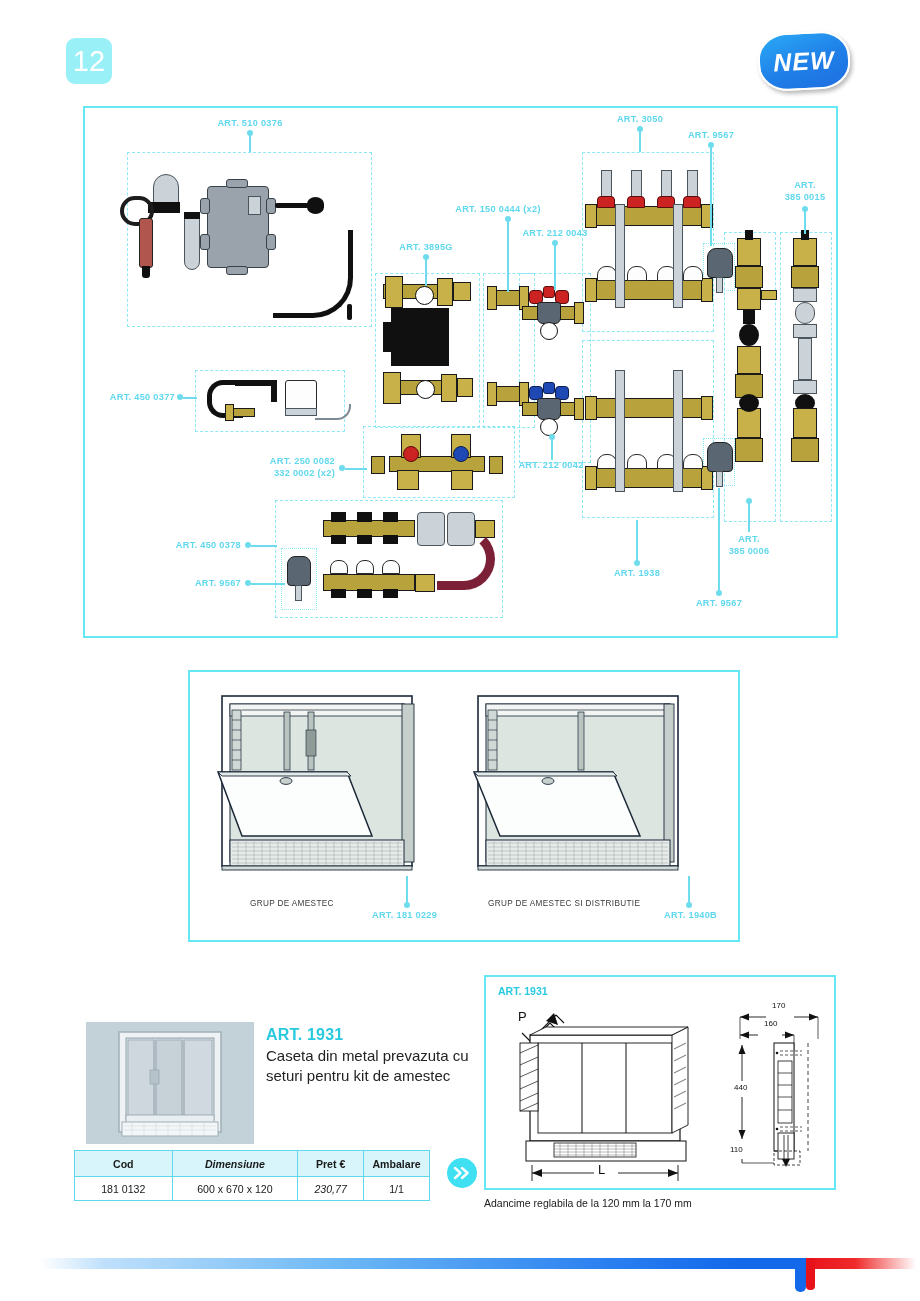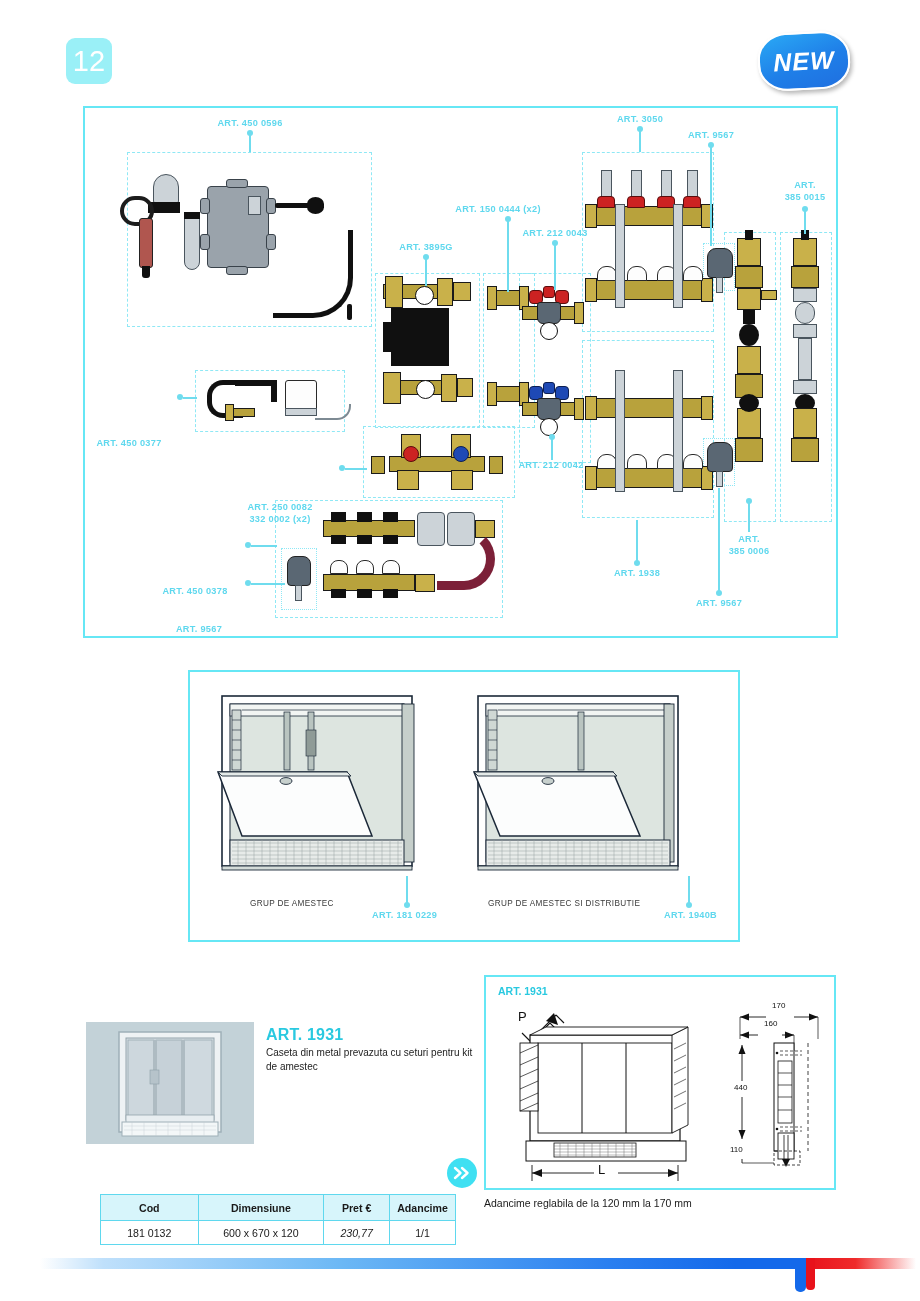--- a/index.html
+++ b/index.html
@@ -49,21 +49,21 @@
   .diagram-panel {
     position: absolute; left: 83px; top: 106px; width: 755px; height: 532px;
     border: 2.5px solid #66e7f5; background: #ffffff;
   }
   .dash-box { position: absolute; border: 1.6px dashed #8fe8f5; }
   .dot-box { position: absolute; border: 1.3px dotted #8fe8f5; }
   .lbl {
     position: absolute; color: #5fd8ee; font-size: 9.2px;
     font-weight: bold; letter-spacing: 0.3px; white-space: nowrap; line-height: 1.25;
   }
-  .lbl.r { text-align: center; margin-top: 46px; }
+  .lbl.r { text-align: right; }
   .lbl.c { text-align: center; }
   .lead-v { position: absolute; width: 1.6px; background: #6fdcee; }
   .lead-h { position: absolute; height: 1.6px; background: #6fdcee; }
   .lead-dot {
     position: absolute; width: 6px; height: 6px; border-radius: 50%;
     background: #6fdcee;
   }
 
   
   .brass { position: absolute; background: #b8a23c; border: 1px solid #1a1a1a; }
@@ -94,27 +94,27 @@
   .prod-photo {
     position: absolute; left: 86px; top: 1022px; width: 168px; height: 122px;
     background: #c3d2d8;
   }
   .art-title {
     position: absolute; left: 266px; top: 1026px;
     color: #29c9e0; font-size: 16px; font-weight: bold; letter-spacing: 0.2px;
   }
   .art-desc {
     position: absolute; left: 266px; top: 1046px; width: 215px;
-    color: #232323; font-size: 10px; line-height: 1.35;
+    color: #232323; font-size: 15px; line-height: 1.35;
   }
 
   
   .ptable {
-    position: absolute; left: 100px; top: 1150px; width: 356px;
-    border-collapse: collapse; font-size: 10.6px; margin-top: 44px;
+    position: absolute; left: 74px; top: 1150px; width: 356px;
+    border-collapse: collapse; font-size: 10.6px;
   }
   .ptable th, .ptable td {
     border: 1.3px solid #5fd8ee; text-align: center; color: #1a1a1a;
   }
   .ptable th { background: #d7f5fb; font-weight: bold; height: 26px; }
   .ptable td { background: #ffffff; height: 24px; }
   .ptable td.price { font-style: italic; }
 
   .next-arrow {
     position: absolute; left: 447px; top: 1158px; width: 30px; height: 30px;
@@ -348,21 +348,21 @@
   <div class="brass" style="left:706px; top:158px; width:28px; height:22px;"></div>
   <div class="steel" style="left:708px; top:180px; width:24px; height:14px;"></div>
   <div class="steel" style="left:710px; top:194px; width:20px; height:22px; border-radius:10px;"></div>
   <div class="steel" style="left:708px; top:216px; width:24px; height:14px;"></div>
   <div class="steel" style="left:713px; top:230px; width:14px; height:42px;"></div>
   <div class="steel" style="left:708px; top:272px; width:24px; height:14px;"></div>
   <div class="dark" style="left:710px; top:286px; width:20px; height:18px; border-radius:50%;"></div>
   <div class="brass2" style="left:708px; top:300px; width:24px; height:30px;"></div>
   <div class="brass" style="left:706px; top:330px; width:28px; height:24px;"></div>
 
-  <div class="lbl c" style="left:110px; top:10px; width:110px;">ART. 450 0596</div>
+  <div class="lbl c" style="left:110px; top:10px; width:110px;">ART. 510 0376</div>
   <div class="lead-v" style="left:164px; top:26px; height:18px;"></div>
   <div class="lead-dot" style="left:161.5px; top:22px;"></div>
 
   <div class="lbl c" style="left:515px; top:6px; width:80px;">ART. 3050</div>
   <div class="lead-v" style="left:554px; top:22px; height:22px;"></div>
   <div class="lead-dot" style="left:551.5px; top:18px;"></div>
 
   <div class="lbl c" style="left:586px; top:22px; width:80px;">ART. 9567</div>
   <div class="lead-v" style="left:625px; top:38px; height:100px;"></div>
   <div class="lead-dot" style="left:622.5px; top:34px;"></div>
@@ -566,23 +566,23 @@
   </svg>
 </div>
 
 <div class="art-title">ART. 1931</div>
 <div class="art-desc">Caseta din metal prevazuta cu seturi pentru kit de amestec</div>
 
 <table class="ptable">
   <thead>
     <tr>
       <th style="width:98px;">Cod</th>
-      <th style="width:126px;">Dimensiune</th>
+      <th style="width:126px;font-style:italic;">Dimensiune</th>
       <th style="width:66px;">Pret €</th>
-      <th style="width:66px;">Adancime</th>
+      <th style="width:66px;">Ambalare</th>
     </tr>
   </thead>
   <tbody>
     <tr>
       <td>181 0132</td>
       <td>600 x 670 x 120</td>
       <td class="price">230,77</td>
       <td>1/1</td>
     </tr>
   </tbody>

